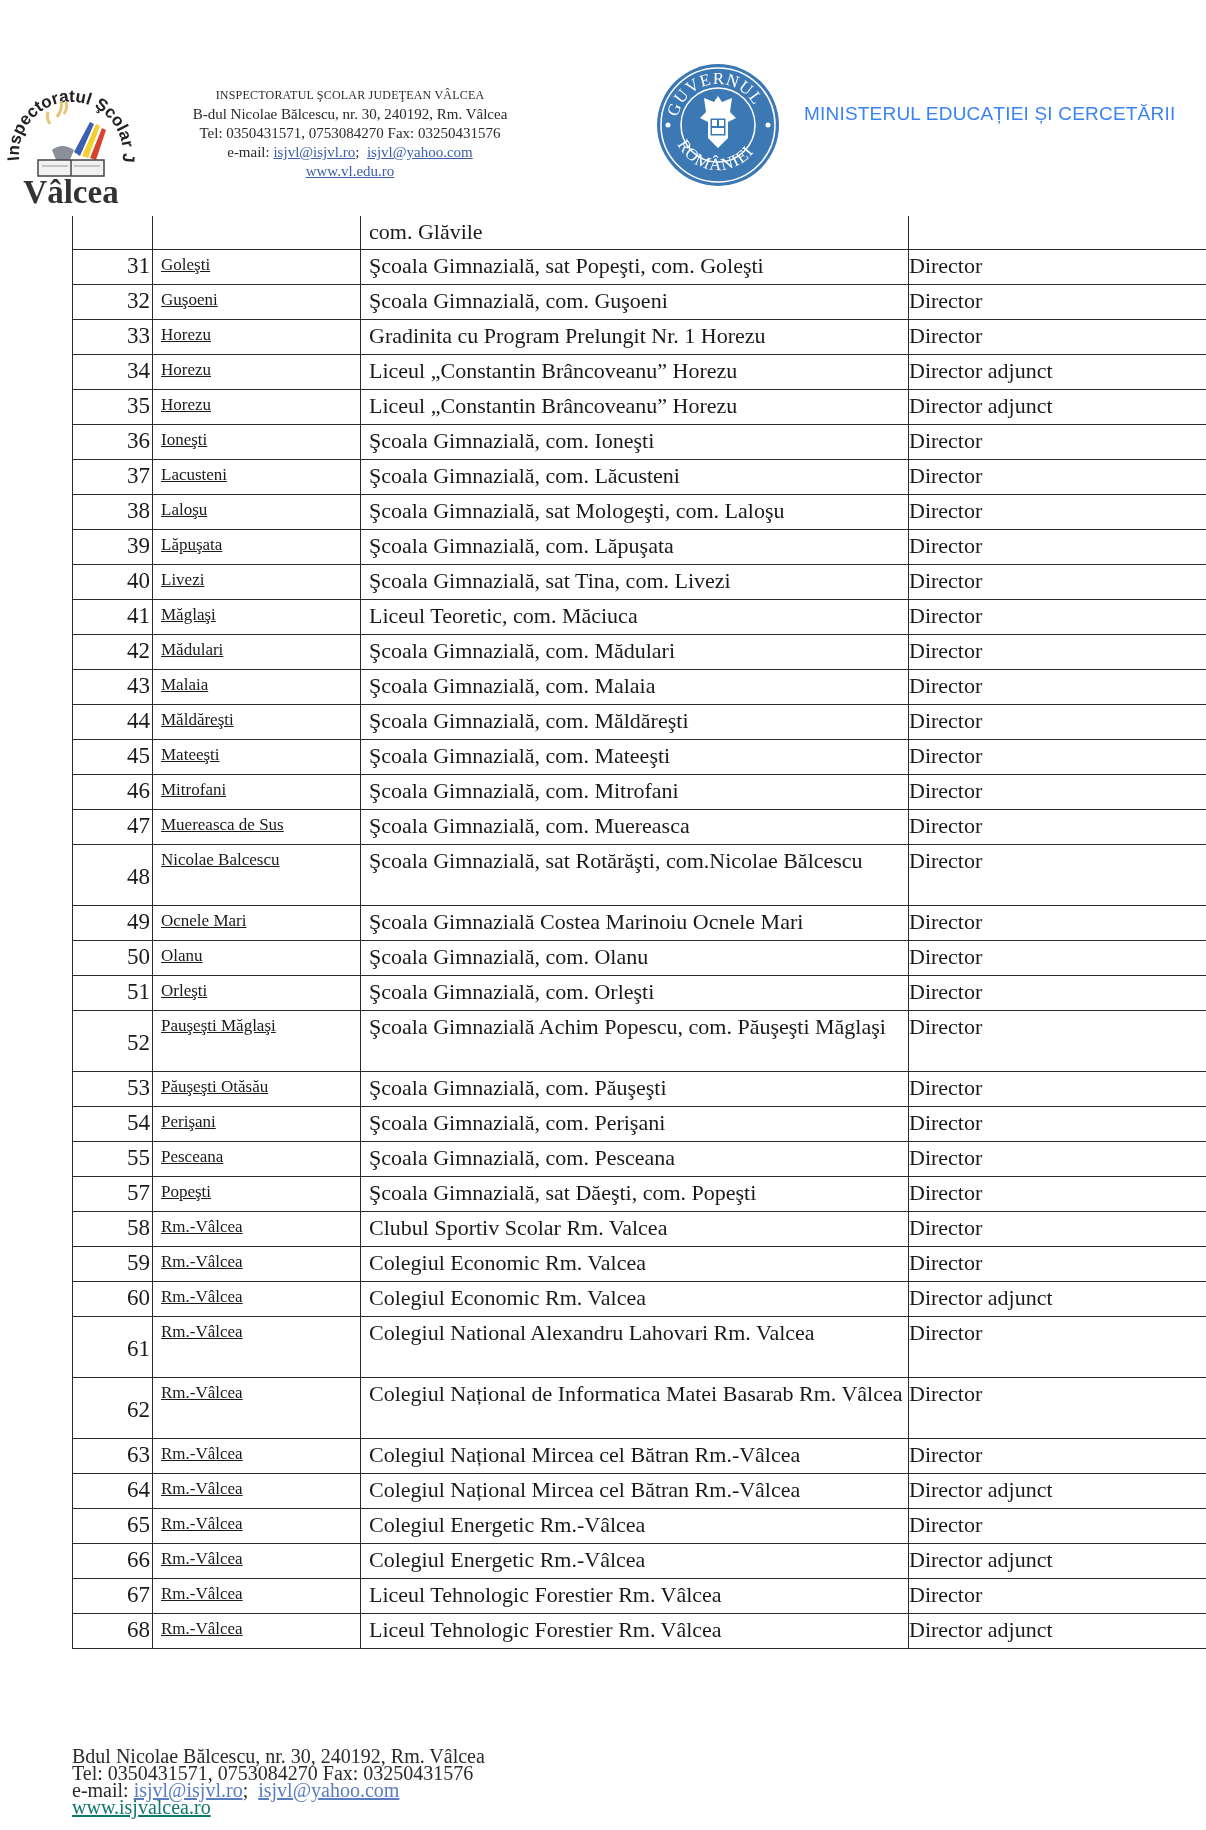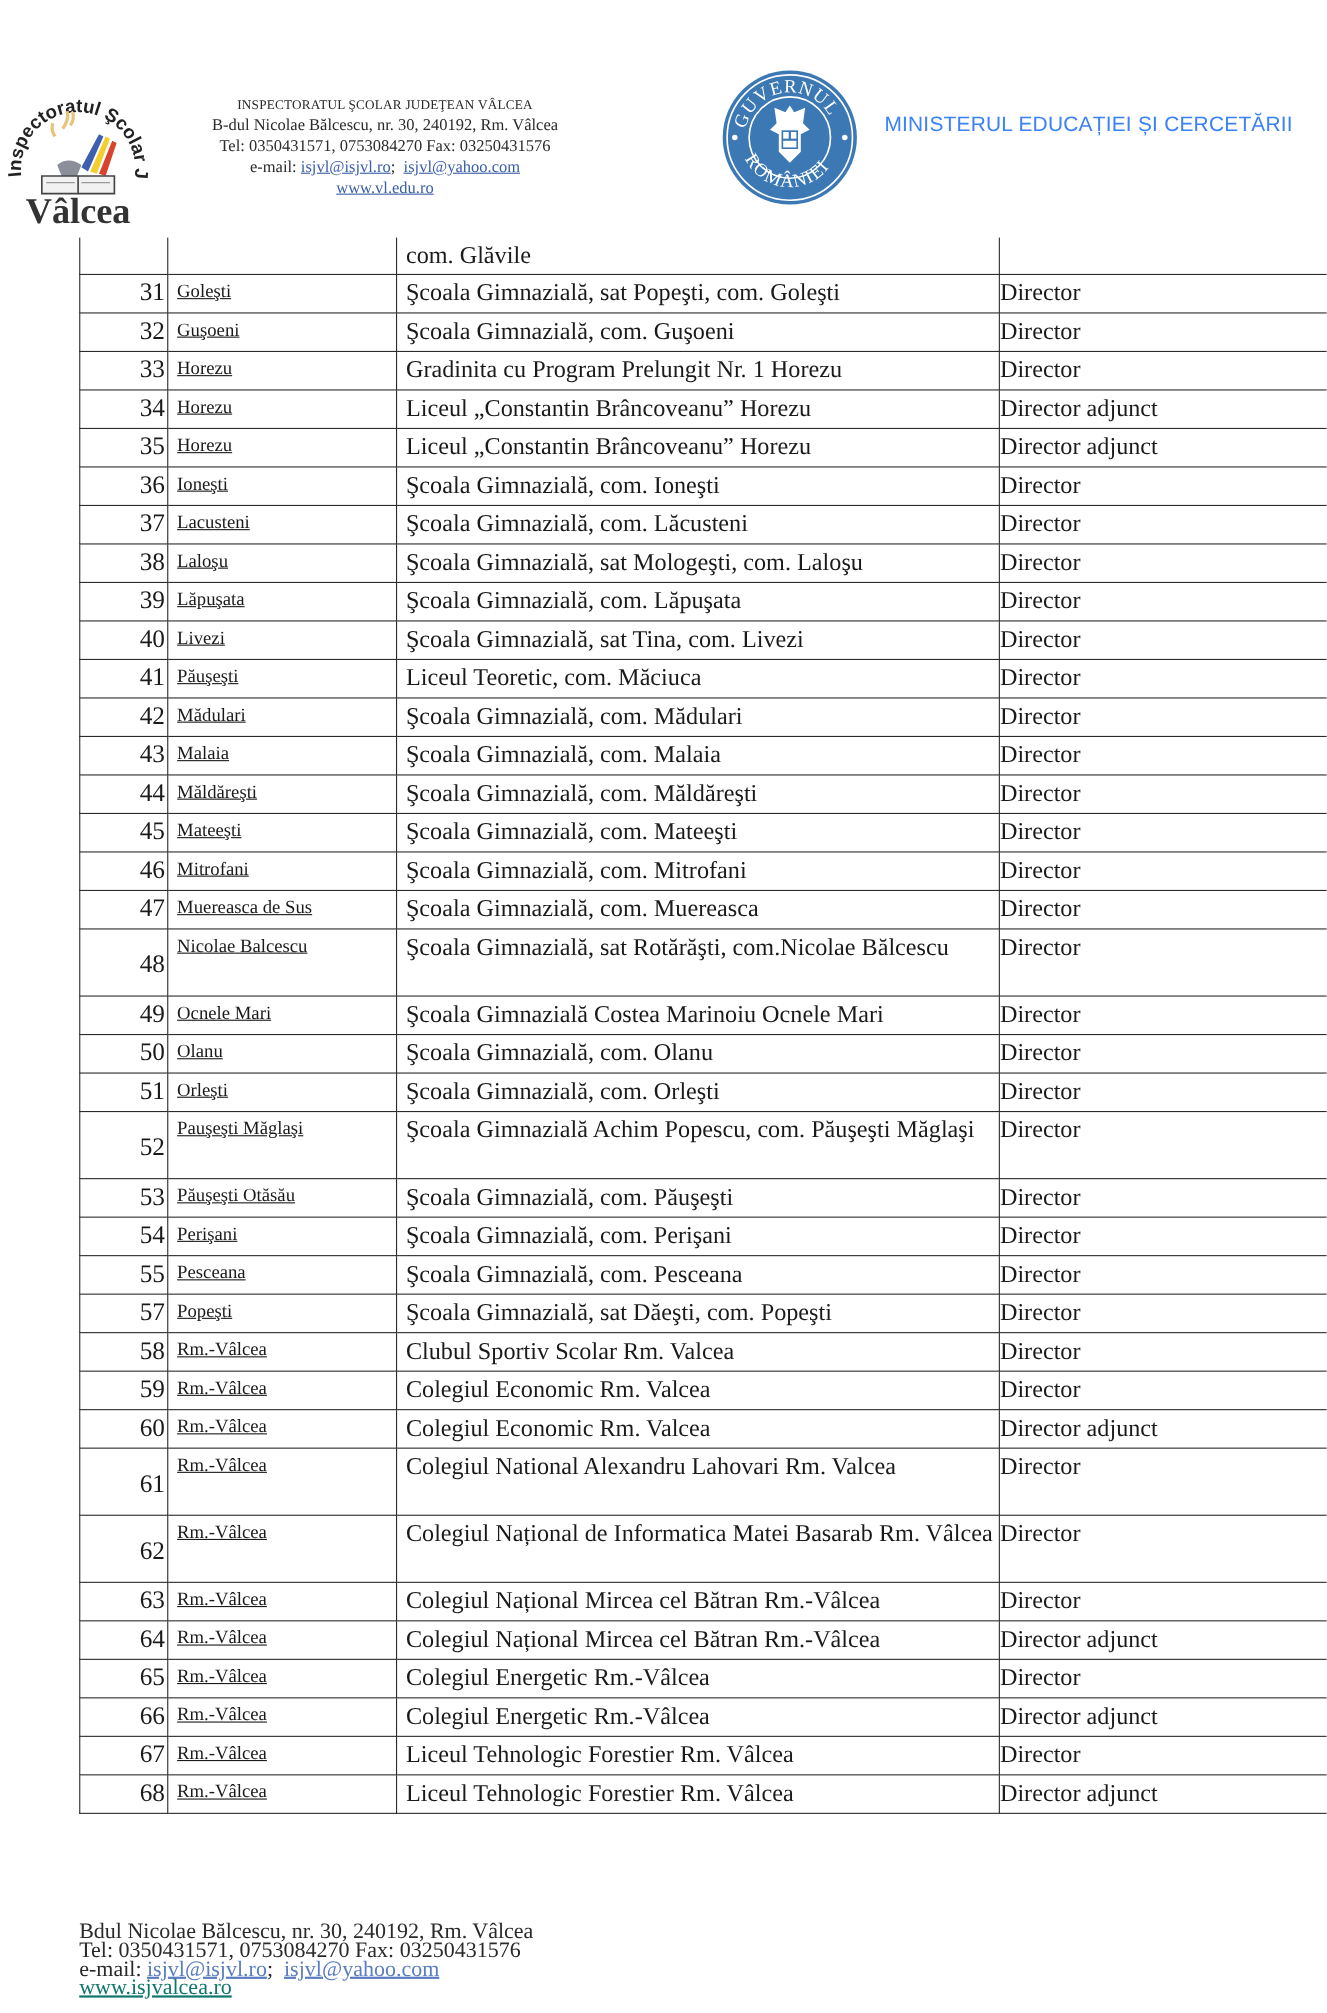--- a/index.html
+++ b/index.html
@@ -256,21 +256,21 @@
         </td>
     <td class="c-role">
           <span>Director</span>
         </td>
   </tr>
       <tr class="r1">
     <td class="c-num">
           <span>41</span>
         </td>
     <td class="c-loc">
-          <span>Păuşeşti</span>
+          <span>Măglaşi</span>
         </td>
     <td class="c-inst">
           <span>Liceul Teoretic, com. Măciuca</span>
         </td>
     <td class="c-role">
           <span>Director</span>
         </td>
   </tr>
       <tr class="r1">
     <td class="c-num">

